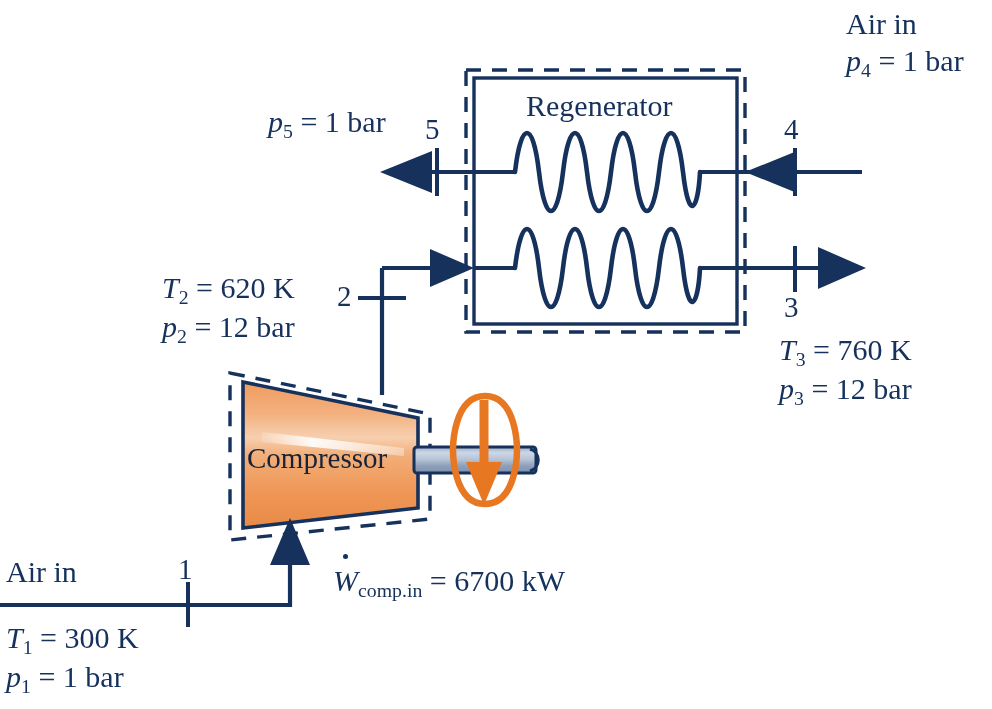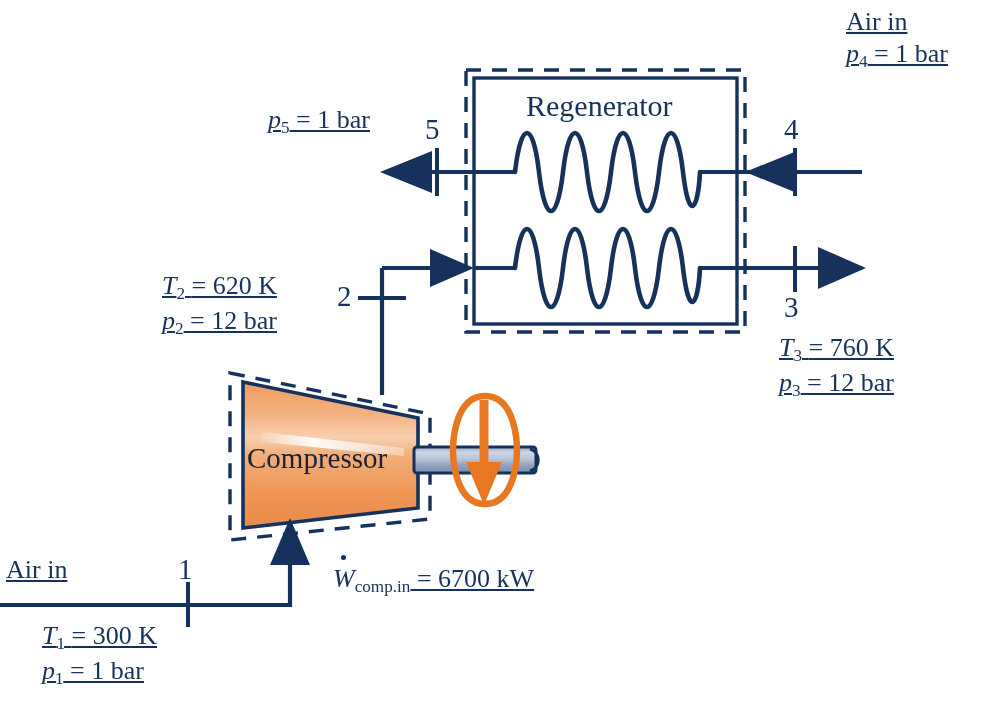--- a/index.html
+++ b/index.html
@@ -21,21 +21,21 @@
     left: 0;
     top: 0;
   }
   .lbl {
     position: absolute;
     color: #15315c;
     font-family: "Liberation Serif", "DejaVu Serif", serif;
     white-space: nowrap;
     line-height: 1.22;
   }
-  .lbl-blk { font-size: 26px; text-decoration: underline; }
+  .lbl-blk { font-size: 30px; }
   .lbl-sta { font-size: 29px; }
   .lbl-title { font-size: 30px; }
   .lbl-comp { font-size: 29px; color: #152238; }
   .it { font-style: italic; }
   sub {
     font-size: 0.66em;
     vertical-align: -0.30em;
     font-style: normal;
   }
   .dotacc {
@@ -174,21 +174,21 @@
 
   <div class="lbl lbl-blk" style="left:779px; top:332px;">
     <span class="rowline"><span class="it">T</span><sub>3</sub>&nbsp;<span>= 760 K</span></span>
     <span class="rowline"><span class="it">p</span><sub>3</sub>&nbsp;<span>= 12 bar</span></span>
   </div>
 
   <div class="lbl lbl-blk" style="left:333px; top:548px;margin-top:15px;"><span class="dotacc"><span class="dotmark"></span><span class="it">W</span></span><sub>comp.in</sub>&nbsp;<span>= 6700 kW</span></div>
 
   <div class="lbl lbl-blk" style="left:6px; top:554px;">Air in</div>
 
-  <div class="lbl lbl-blk" style="left:6px; top:620px;margin-left:36px;">
+  <div class="lbl lbl-blk" style="left:6px; top:620px;">
     <span class="rowline"><span class="it">T</span><sub>1</sub>&nbsp;<span>= 300 K</span></span>
     <span class="rowline"><span class="it">p</span><sub>1</sub>&nbsp;<span>= 1 bar</span></span>
   </div>
 
   <div class="lbl lbl-sta" style="left:425px; top:112px;">5</div>
   <div class="lbl lbl-sta" style="left:784px; top:112px;">4</div>
   <div class="lbl lbl-sta" style="left:337px; top:279px;">2</div>
   <div class="lbl lbl-sta" style="left:784px; top:290px;">3</div>
   <div class="lbl lbl-sta" style="left:178px; top:552px;">1</div>
 

